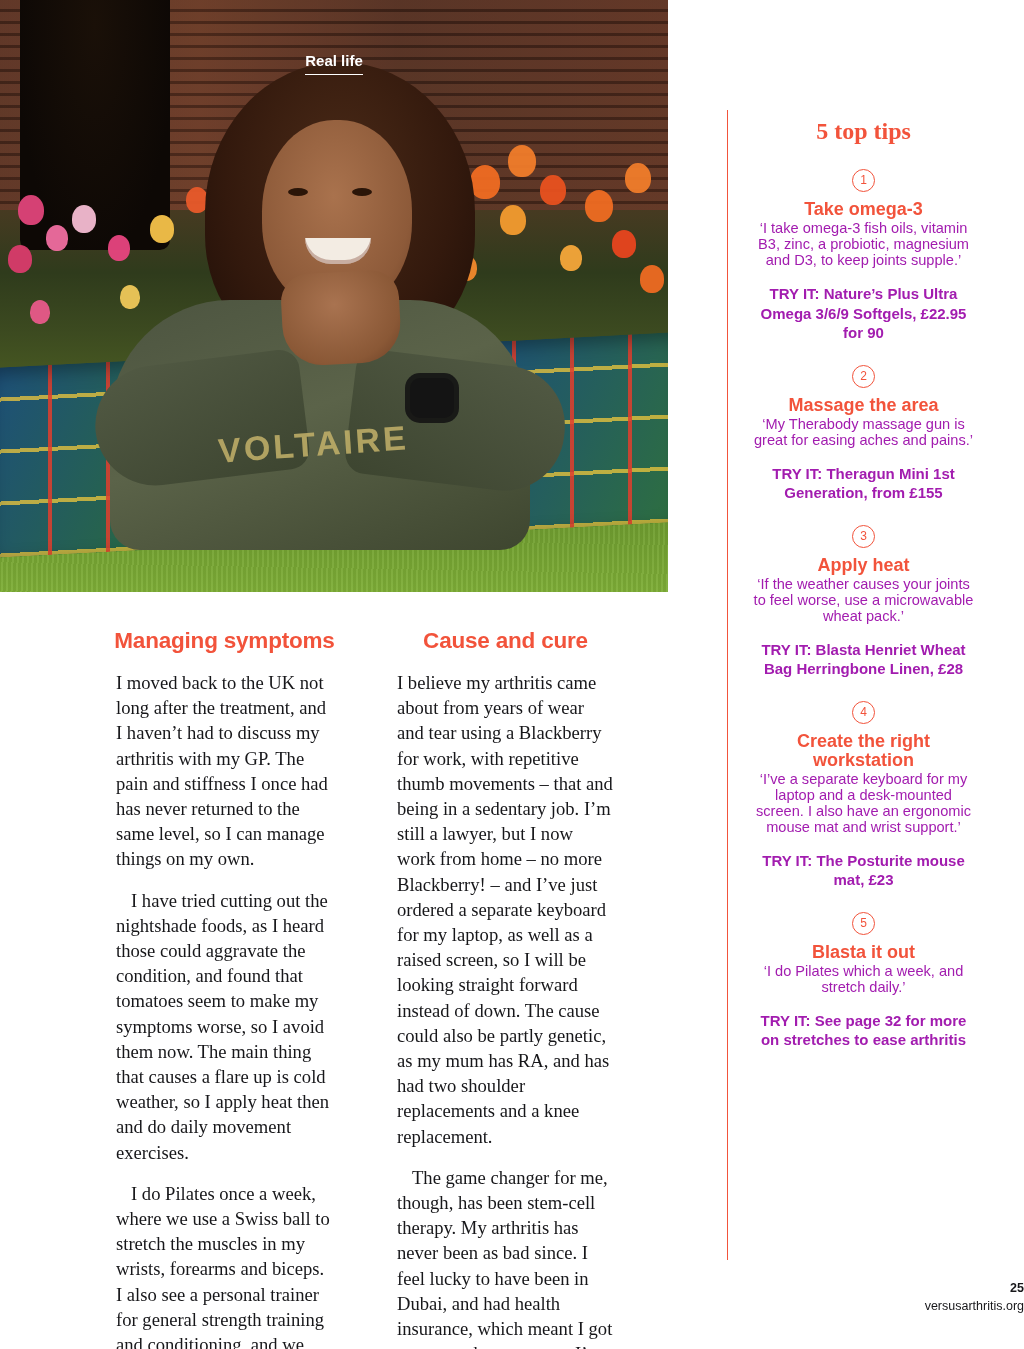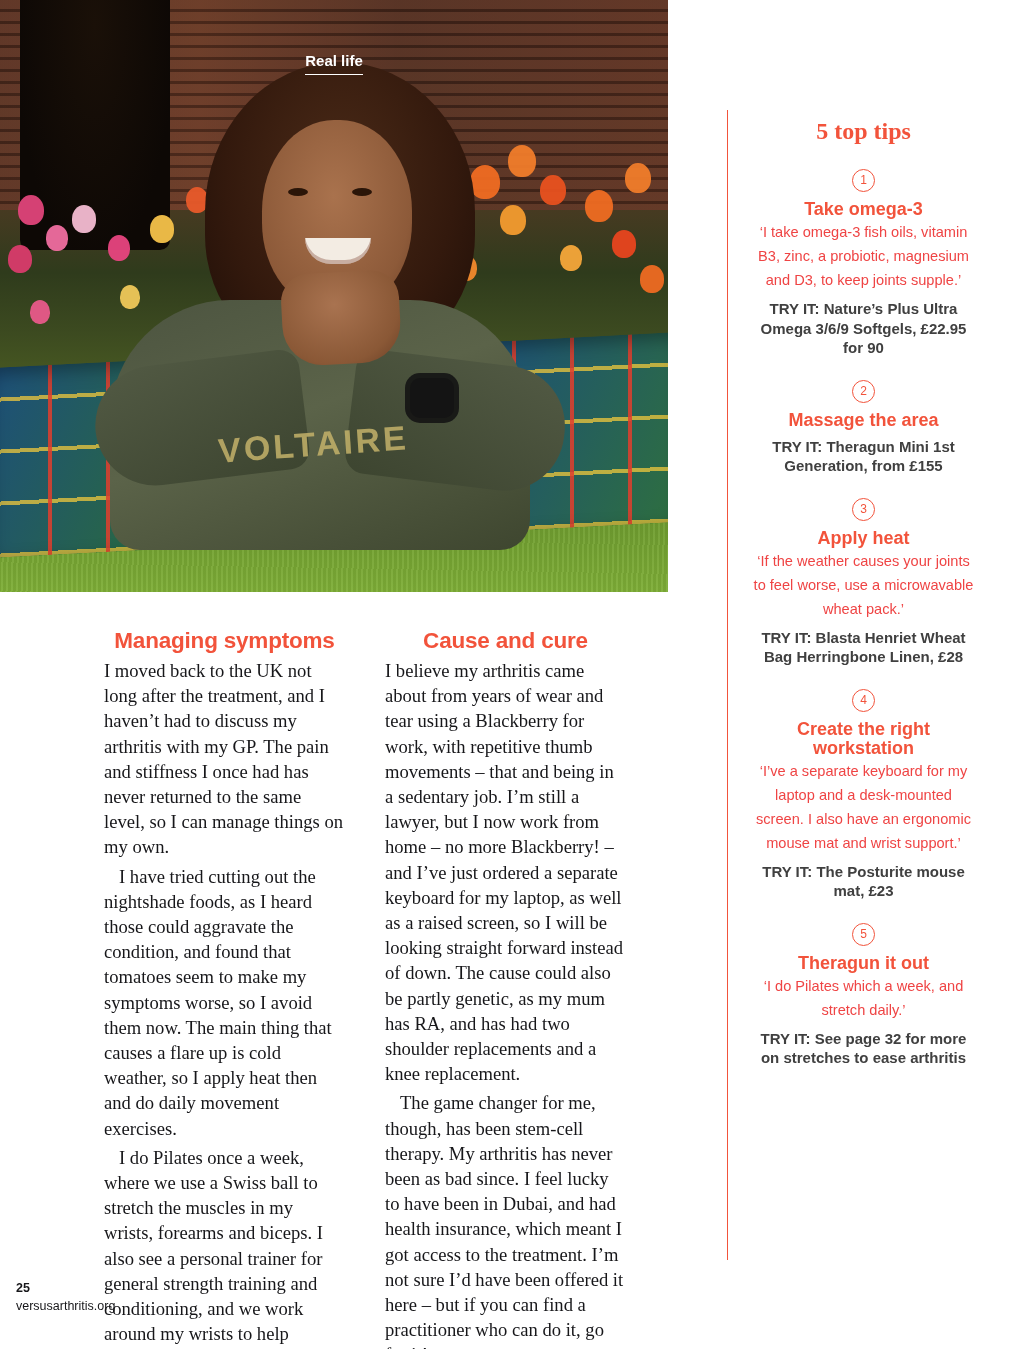--- a/index.html
+++ b/index.html
@@ -173,21 +173,21 @@
   .col-head {
     font-family: "Liberation Sans", sans-serif;
     font-weight: 700;
     font-size: 22.5px;
     color: #f2533b;
     margin: 0 0 2px 0;
     letter-spacing: -.2px;
     text-align: center;
   }
   .col p {
-    margin: 4px;
+    margin: 16px;
     font-size: 18.6px;
     line-height: 25.2px;
     color: #17171a;
     text-align: left;
   }
   .col p + p { text-indent: 15px; }
 
   
   .tips {
     position: absolute;
@@ -227,38 +227,38 @@
     font-weight: 700;
     font-size: 18px;
     color: #f2533b;
     line-height: 19px;
     margin-bottom: 1px;
   }
   .tip-quote {
     font-family: "Liberation Sans", sans-serif;
     font-weight: 400;
     font-size: 14.6px;
-    color: #ef4444;
-    line-height: 24px;
+    color: #a21caf;
+    line-height: 16px;
   }
   .tip-try {
     font-family: "Liberation Sans", sans-serif;
     font-weight: 700;
     font-size: 15px;
-    color: #404040;
+    color: #a21caf;
     line-height: 19.5px;
-    margin-top: 7px;
+    margin-top: 16px;
   }
 
   
   .footer {
     position: absolute;
-    left: 16px; right: 0;
+    left: 8px; right: 0;
     top: 1281px;
-    text-align: left;
+    text-align: right;
   }
   .page-num {
     font-family: "Liberation Sans", sans-serif;
     font-size: 12.5px;
     font-weight: 700;
     color: #17171a;
     margin-bottom: 4px;
   }
   .site {
     font-family: "Liberation Sans", sans-serif;
@@ -340,40 +340,41 @@
     <div class="tip">
       <div class="tip-num">1</div>
       <div class="tip-head">Take omega-3</div>
       <div class="tip-quote">‘I take omega-3 fish oils, vitamin B3, zinc, a probiotic, magnesium and D3, to keep joints supple.’</div>
       <div class="tip-try">TRY IT: Nature’s Plus Ultra Omega 3/6/9 Softgels, £22.95 for 90</div>
     </div>
 
     <div class="tip">
       <div class="tip-num">2</div>
       <div class="tip-head">Massage the area</div>
+      <div class="tip-quote">‘My Therabody massage gun is great for easing aches and pains.’</div>
       <div class="tip-try">TRY IT: Theragun Mini 1st Generation, from £155</div>
     </div>
 
     <div class="tip">
       <div class="tip-num">3</div>
       <div class="tip-head">Apply heat</div>
       <div class="tip-quote">‘If the weather causes your joints to feel worse, use a microwavable wheat pack.’</div>
       <div class="tip-try">TRY IT: Blasta Henriet Wheat Bag Herringbone Linen, £28</div>
     </div>
 
     <div class="tip">
       <div class="tip-num">4</div>
       <div class="tip-head">Create the right workstation</div>
       <div class="tip-quote">‘I’ve a separate keyboard for my laptop and a desk-mounted screen. I also have an ergonomic mouse mat and wrist support.’</div>
       <div class="tip-try">TRY IT: The Posturite mouse mat, £23</div>
     </div>
 
     <div class="tip">
       <div class="tip-num">5</div>
-      <div class="tip-head">Theragun it out</div>
+      <div class="tip-head">Blasta it out</div>
       <div class="tip-quote">‘I do Pilates which a week, and stretch daily.’</div>
       <div class="tip-try">TRY IT: See page 32 for more on stretches to ease arthritis</div>
     </div>
   </div>
 </aside>
 
 <div class="footer">
   <div class="page-num">25</div>
   <div class="site">versusarthritis.org</div>
 </div>

